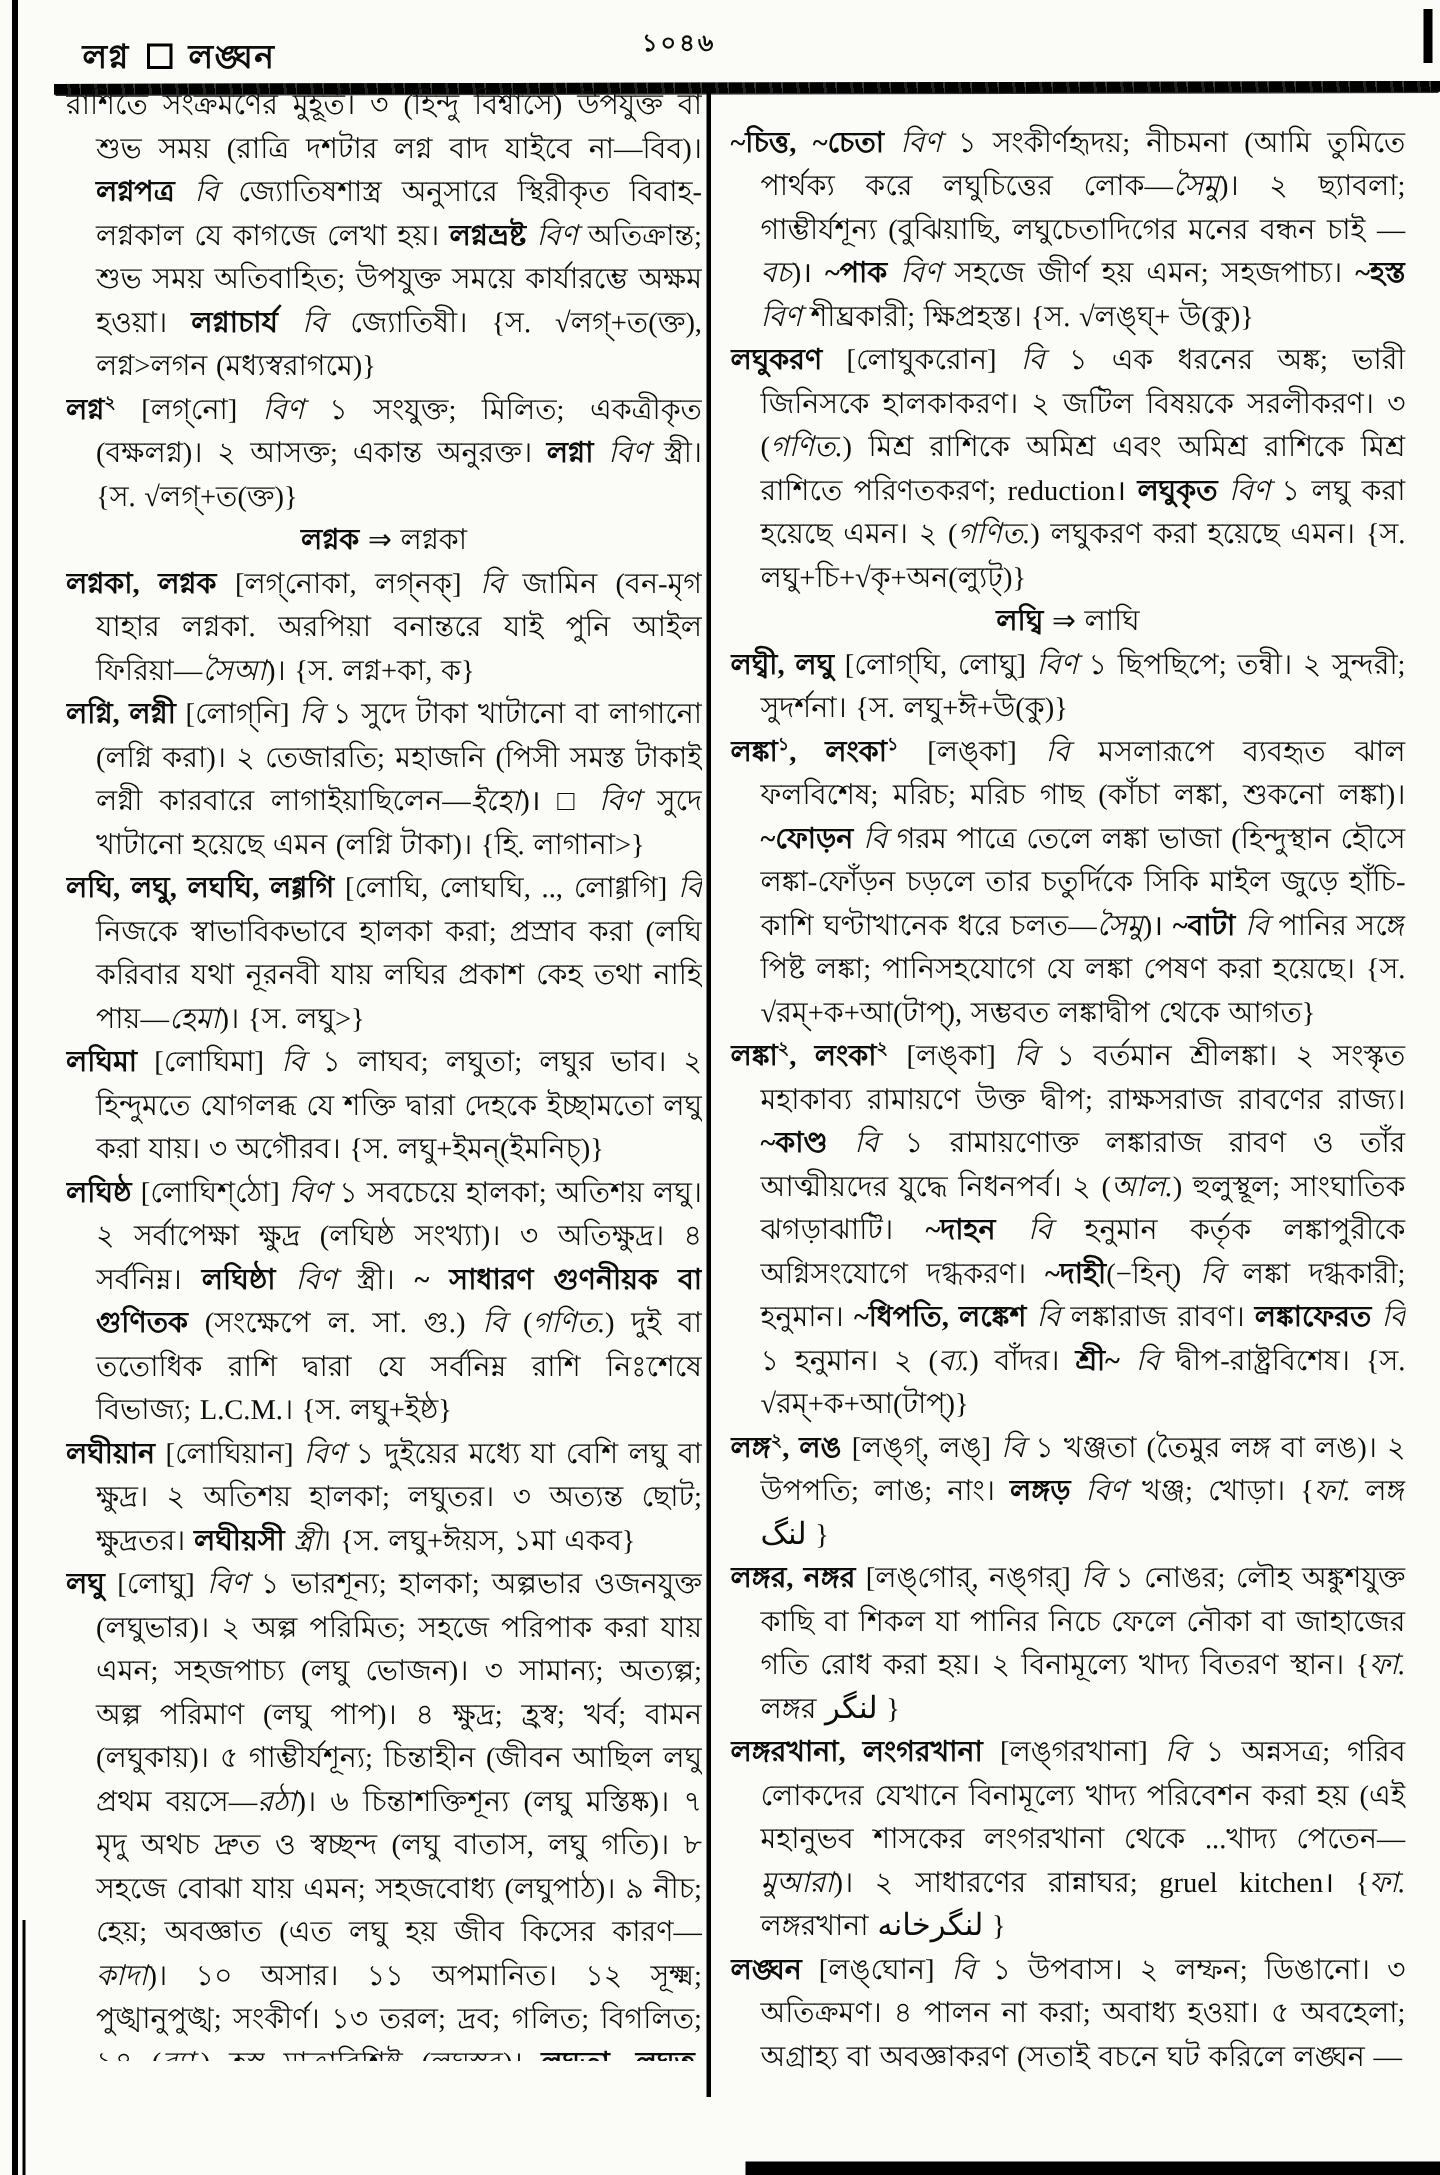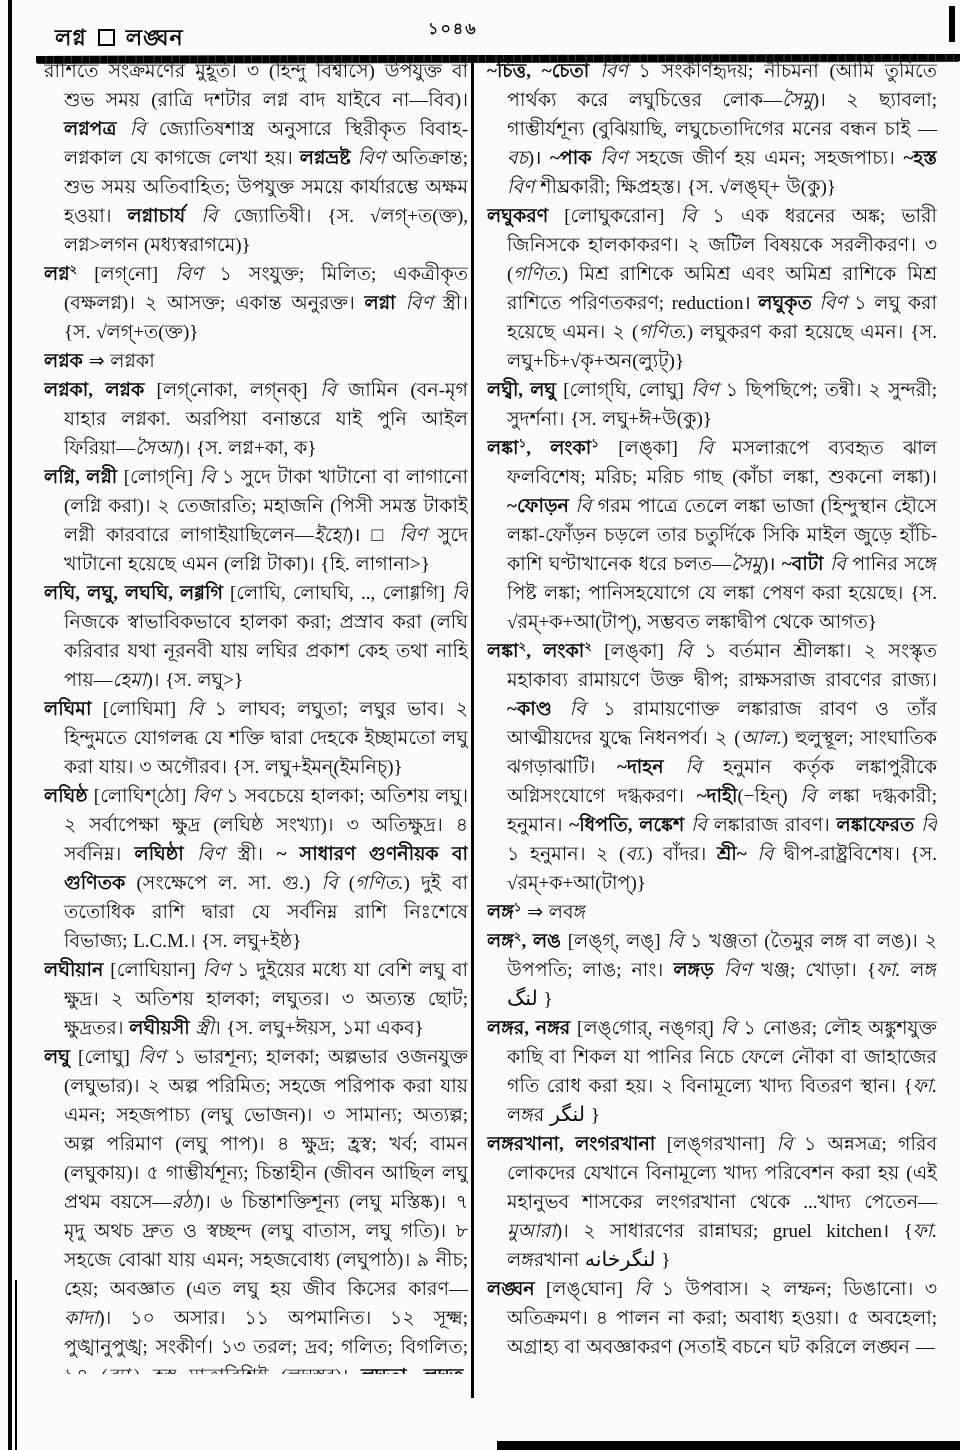--- a/index.html
+++ b/index.html
@@ -37,24 +37,24 @@
       #000;
     transform:rotate(-0.12deg);
     box-shadow:0 2px 0 -1px #333;
   }
   
   .column{
     position:absolute;top:56px;height:1318px;overflow:hidden;
     font-size:19px;line-height:29px;
   }
   .column.left{left:44px;width:424px;}
-  .column.right{left:487px;width:450px;}
+  .column.right{left:487px;width:450px;margin-top:25px;}
   .divider{position:absolute;left:471px;top:62px;width:3px;height:1336px;background:#000;}
   .entry{text-align:justify;padding-left:20px;text-indent:-20px;word-spacing:1px;}
-  .entry.xref{text-align:left;}
+  .entry.xref{text-align:center;}
   .seg-b{font-weight:bold;}
   .seg-i{font-style:italic;}
   .seg-sb{font-weight:bold;font-size:0.62em;vertical-align:super;line-height:0;}
   .seg-ar{font-size:1.08em;}
 </style>
 </head>
 <body>
 
 <div class="page">
 
@@ -79,24 +79,24 @@
       <div class="entry"><span class="seg-b">লঘি, লঘু, লঘঘি, লগ্গগি </span><span class="seg-n">[লোঘি, লোঘঘি, .., লোগ্গগি] </span><span class="seg-i">বি </span><span class="seg-n">নিজকে স্বাভাবিকভাবে হালকা করা; প্রস্রাব করা (লঘি করিবার যথা নূরনবী যায় লঘির প্রকাশ কেহ তথা নাহি পায়—</span><span class="seg-i">হেমা</span><span class="seg-n">)। {স. লঘু&gt;}</span></div>
       <div class="entry"><span class="seg-b">লঘিমা </span><span class="seg-n">[লোঘিমা] </span><span class="seg-i">বি </span><span class="seg-n">১ লাঘব; লঘুতা; লঘুর ভাব। ২ হিন্দুমতে যোগলব্ধ যে শক্তি দ্বারা দেহকে ইচ্ছামতো লঘু করা যায়। ৩ অগৌরব। {স. লঘু+ইমন্‌(ইমনিচ্‌)}</span></div>
       <div class="entry"><span class="seg-b">লঘিষ্ঠ </span><span class="seg-n">[লোঘিশ্‌ঠো] </span><span class="seg-i">বিণ </span><span class="seg-n">১ সবচেয়ে হালকা; অতিশয় লঘু। ২ সর্বাপেক্ষা ক্ষুদ্র (লঘিষ্ঠ সংখ্যা)। ৩ অতিক্ষুদ্র। ৪ সর্বনিম্ন। </span><span class="seg-b">লঘিষ্ঠা </span><span class="seg-i">বিণ </span><span class="seg-n">স্ত্রী। </span><span class="seg-b">~ সাধারণ গুণনীয়ক বা গুণিতক </span><span class="seg-n">(সংক্ষেপে ল. সা. গু.) </span><span class="seg-i">বি </span><span class="seg-n">(</span><span class="seg-i">গণিত.</span><span class="seg-n">) দুই বা ততোধিক রাশি দ্বারা যে সর্বনিম্ন রাশি নিঃশেষে বিভাজ্য; L.C.M.। {স. লঘু+ইষ্ঠ}</span></div>
       <div class="entry"><span class="seg-b">লঘীয়ান </span><span class="seg-n">[লোঘিয়ান] </span><span class="seg-i">বিণ </span><span class="seg-n">১ দুইয়ের মধ্যে যা বেশি লঘু বা ক্ষুদ্র। ২ অতিশয় হালকা; লঘুতর। ৩ অত্যন্ত ছোট; ক্ষুদ্রতর। </span><span class="seg-b">লঘীয়সী </span><span class="seg-i">স্ত্রী</span><span class="seg-n">। {স. লঘু+ঈয়স, ১মা একব}</span></div>
       <div class="entry"><span class="seg-b">লঘু </span><span class="seg-n">[লোঘু] </span><span class="seg-i">বিণ </span><span class="seg-n">১ ভারশূন্য; হালকা; অল্পভার ওজনযুক্ত (লঘুভার)। ২ অল্প পরিমিত; সহজে পরিপাক করা যায় এমন; সহজপাচ্য (লঘু ভোজন)। ৩ সামান্য; অত্যল্প; অল্প পরিমাণ (লঘু পাপ)। ৪ ক্ষুদ্র; হ্রস্ব; খর্ব; বামন (লঘুকায়)। ৫ গাম্ভীর্যশূন্য; চিন্তাহীন (জীবন আছিল লঘু প্রথম বয়সে—</span><span class="seg-i">রঠা</span><span class="seg-n">)। ৬ চিন্তাশক্তিশূন্য (লঘু মস্তিষ্ক)। ৭ মৃদু অথচ দ্রুত ও স্বচ্ছন্দ (লঘু বাতাস, লঘু গতি)। ৮ সহজে বোঝা যায় এমন; সহজবোধ্য (লঘুপাঠ)। ৯ নীচ; হেয়; অবজ্ঞাত (এত লঘু হয় জীব কিসের কারণ—</span><span class="seg-i">কাদা</span><span class="seg-n">)। ১০ অসার। ১১ অপমানিত। ১২ সূক্ষ্ম; পুঙ্খানুপুঙ্খ; সংকীর্ণ। ১৩ তরল; দ্রব; গলিত; বিগলিত; ১৪ (</span><span class="seg-i">ব্যা.</span><span class="seg-n">) হ্রস্ব মাত্রাবিশিষ্ট (লঘুস্বর)। </span><span class="seg-b">লঘুতা, লঘুত্ব, লাঘব </span></div>
     </div>
   <div class="divider"></div>
   <div class="column right">
       <div class="entry"><span class="seg-b">~চিত্ত, ~চেতা </span><span class="seg-i">বিণ </span><span class="seg-n">১ সংকীর্ণহৃদয়; নীচমনা (আমি তুমিতে পার্থক্য করে লঘুচিত্তের লোক—</span><span class="seg-i">সৈমু</span><span class="seg-n">)। ২ ছ্যাবলা; গাম্ভীর্যশূন্য (বুঝিয়াছি, লঘুচেতাদিগের মনের বন্ধন চাই —</span><span class="seg-i">বচ</span><span class="seg-n">)। </span><span class="seg-b">~পাক </span><span class="seg-i">বিণ </span><span class="seg-n">সহজে জীর্ণ হয় এমন; সহজপাচ্য। </span><span class="seg-b">~হস্ত </span><span class="seg-i">বিণ </span><span class="seg-n">শীঘ্রকারী; ক্ষিপ্রহস্ত। {স. √লঙ্ঘ্‌+ উ(কু)}</span></div>
       <div class="entry"><span class="seg-b">লঘুকরণ </span><span class="seg-n">[লোঘুকরোন] </span><span class="seg-i">বি </span><span class="seg-n">১ এক ধরনের অঙ্ক; ভারী জিনিসকে হালকাকরণ। ২ জটিল বিষয়কে সরলীকরণ। ৩ (</span><span class="seg-i">গণিত.</span><span class="seg-n">) মিশ্র রাশিকে অমিশ্র এবং অমিশ্র রাশিকে মিশ্র রাশিতে পরিণতকরণ; reduction। </span><span class="seg-b">লঘুকৃত </span><span class="seg-i">বিণ </span><span class="seg-n">১ লঘু করা হয়েছে এমন। ২ (</span><span class="seg-i">গণিত.</span><span class="seg-n">) লঘুকরণ করা হয়েছে এমন। {স. লঘু+চি+√কৃ+অন(ল্যুট্‌)}</span></div>
+      <div class="entry xref"><span class="seg-b">লঘ্বি</span><span class="seg-n"> ⇒ লাঘি</span></div>
       <div class="entry"><span class="seg-b">লঘ্বী, লঘু </span><span class="seg-n">[লোগ্‌ঘি, লোঘু] </span><span class="seg-i">বিণ </span><span class="seg-n">১ ছিপছিপে; তন্বী। ২ সুন্দরী; সুদর্শনা। {স. লঘু+ঈ+উ(কু)}</span></div>
       <div class="entry"><span class="seg-b">লঙ্কা</span><span class="seg-sb">১</span><span class="seg-b">, লংকা</span><span class="seg-sb">১</span><span class="seg-n"> [লঙ্‌কা] </span><span class="seg-i">বি </span><span class="seg-n">মসলারূপে ব্যবহৃত ঝাল ফলবিশেষ; মরিচ; মরিচ গাছ (কাঁচা লঙ্কা, শুকনো লঙ্কা)। </span><span class="seg-b">~ফোড়ন </span><span class="seg-i">বি </span><span class="seg-n">গরম পাত্রে তেলে লঙ্কা ভাজা (হিন্দুস্থান হৌসে লঙ্কা-ফোঁড়ন চড়লে তার চতুর্দিকে সিকি মাইল জুড়ে হাঁচি-কাশি ঘণ্টাখানেক ধরে চলত—</span><span class="seg-i">সৈমু</span><span class="seg-n">)। </span><span class="seg-b">~বাটা </span><span class="seg-i">বি </span><span class="seg-n">পানির সঙ্গে পিষ্ট লঙ্কা; পানিসহযোগে যে লঙ্কা পেষণ করা হয়েছে। {স. √রম্‌+ক+আ(টাপ্‌), সম্ভবত লঙ্কাদ্বীপ থেকে আগত}</span></div>
       <div class="entry"><span class="seg-b">লঙ্কা</span><span class="seg-sb">২</span><span class="seg-b">, লংকা</span><span class="seg-sb">২</span><span class="seg-n"> [লঙ্‌কা] </span><span class="seg-i">বি </span><span class="seg-n">১ বর্তমান শ্রীলঙ্কা। ২ সংস্কৃত মহাকাব্য রামায়ণে উক্ত দ্বীপ; রাক্ষসরাজ রাবণের রাজ্য। </span><span class="seg-b">~কাণ্ড </span><span class="seg-i">বি </span><span class="seg-n">১ রামায়ণোক্ত লঙ্কারাজ রাবণ ও তাঁর আত্মীয়দের যুদ্ধে নিধনপর্ব। ২ (</span><span class="seg-i">আল.</span><span class="seg-n">) হুলুস্থূল; সাংঘাতিক ঝগড়াঝাটি। </span><span class="seg-b">~দাহন </span><span class="seg-i">বি </span><span class="seg-n">হনুমান কর্তৃক লঙ্কাপুরীকে অগ্নিসংযোগে দগ্ধকরণ। </span><span class="seg-b">~দাহী</span><span class="seg-n">(−হিন্‌) </span><span class="seg-i">বি </span><span class="seg-n">লঙ্কা দগ্ধকারী; হনুমান। </span><span class="seg-b">~ধিপতি, লঙ্কেশ </span><span class="seg-i">বি </span><span class="seg-n">লঙ্কারাজ রাবণ। </span><span class="seg-b">লঙ্কাফেরত </span><span class="seg-i">বি </span><span class="seg-n">১ হনুমান। ২ (</span><span class="seg-i">ব্য.</span><span class="seg-n">) বাঁদর। </span><span class="seg-b">শ্রী~ </span><span class="seg-i">বি </span><span class="seg-n">দ্বীপ-রাষ্ট্রবিশেষ। {স. √রম্‌+ক+আ(টাপ্‌)}</span></div>
-      <div class="entry xref"><span class="seg-b">লঙ্গ</span><span class="seg-sb">১</span><span class="seg-n"> ⇒ লবঙ্গ</span></div>
       <div class="entry"><span class="seg-b">লঙ্গ</span><span class="seg-sb">২</span><span class="seg-b">, লঙ </span><span class="seg-n">[লঙ্‌গ্‌, লঙ্‌] </span><span class="seg-i">বি </span><span class="seg-n">১ খঞ্জতা (তৈমুর লঙ্গ বা লঙ)। ২ উপপতি; লাঙ; নাং। </span><span class="seg-b">লঙ্গড় </span><span class="seg-i">বিণ </span><span class="seg-n">খঞ্জ; খোড়া। {</span><span class="seg-i">ফা. </span><span class="seg-n">লঙ্গ </span><span class="seg-ar">لنگ</span><span class="seg-n"> }</span></div>
       <div class="entry"><span class="seg-b">লঙ্গর, নঙ্গর </span><span class="seg-n">[লঙ্‌গোর্‌, নঙ্‌গর্‌] </span><span class="seg-i">বি </span><span class="seg-n">১ নোঙর; লৌহ অঙ্কুশযুক্ত কাছি বা শিকল যা পানির নিচে ফেলে নৌকা বা জাহাজের গতি রোধ করা হয়। ২ বিনামূল্যে খাদ্য বিতরণ স্থান। {</span><span class="seg-i">ফা. </span><span class="seg-n">লঙ্গর </span><span class="seg-ar">لنگر</span><span class="seg-n"> }</span></div>
       <div class="entry"><span class="seg-b">লঙ্গরখানা, লংগরখানা </span><span class="seg-n">[লঙ্‌গরখানা] </span><span class="seg-i">বি </span><span class="seg-n">১ অন্নসত্র; গরিব লোকদের যেখানে বিনামূল্যে খাদ্য পরিবেশন করা হয় (এই মহানুভব শাসকের লংগরখানা থেকে ...খাদ্য পেতেন—</span><span class="seg-i">মুআরা</span><span class="seg-n">)। ২ সাধারণের রান্নাঘর; gruel kitchen। {</span><span class="seg-i">ফা. </span><span class="seg-n">লঙ্গরখানা </span><span class="seg-ar">لنگرخانه</span><span class="seg-n"> }</span></div>
       <div class="entry"><span class="seg-b">লঙ্ঘন </span><span class="seg-n">[লঙ্‌ঘোন] </span><span class="seg-i">বি </span><span class="seg-n">১ উপবাস। ২ লম্ফন; ডিঙানো। ৩ অতিক্রমণ। ৪ পালন না করা; অবাধ্য হওয়া। ৫ অবহেলা; অগ্রাহ্য বা অবজ্ঞাকরণ (সতাই বচনে ঘট করিলে লঙ্ঘন —</span></div>
     </div>
 
   <div class="bottom-bar"></div>
 
 </div>
 

